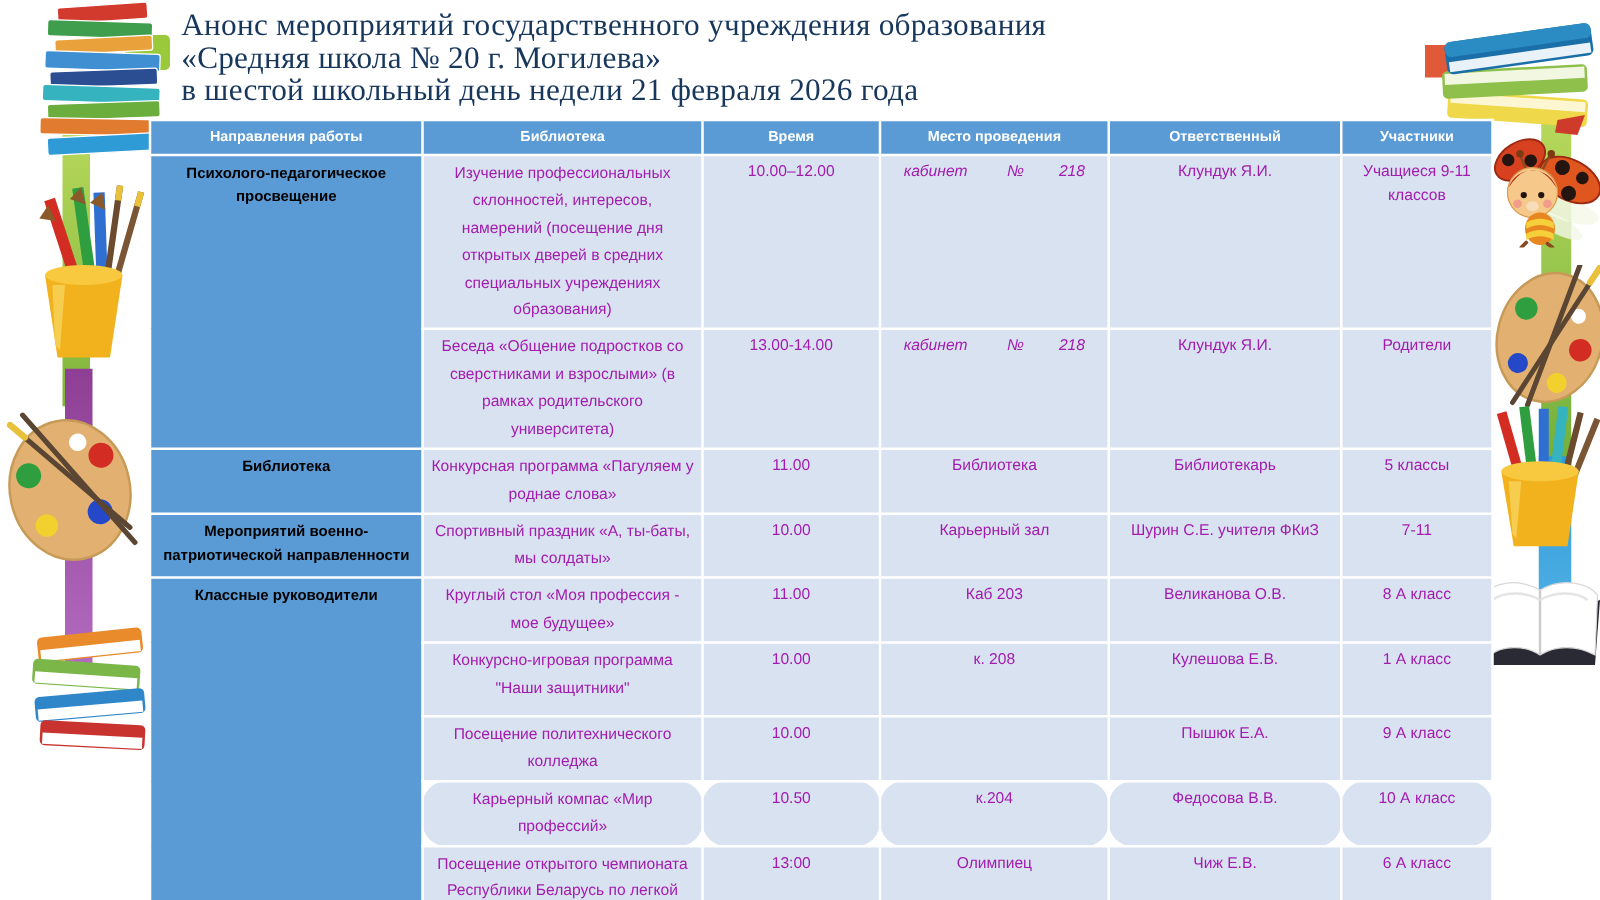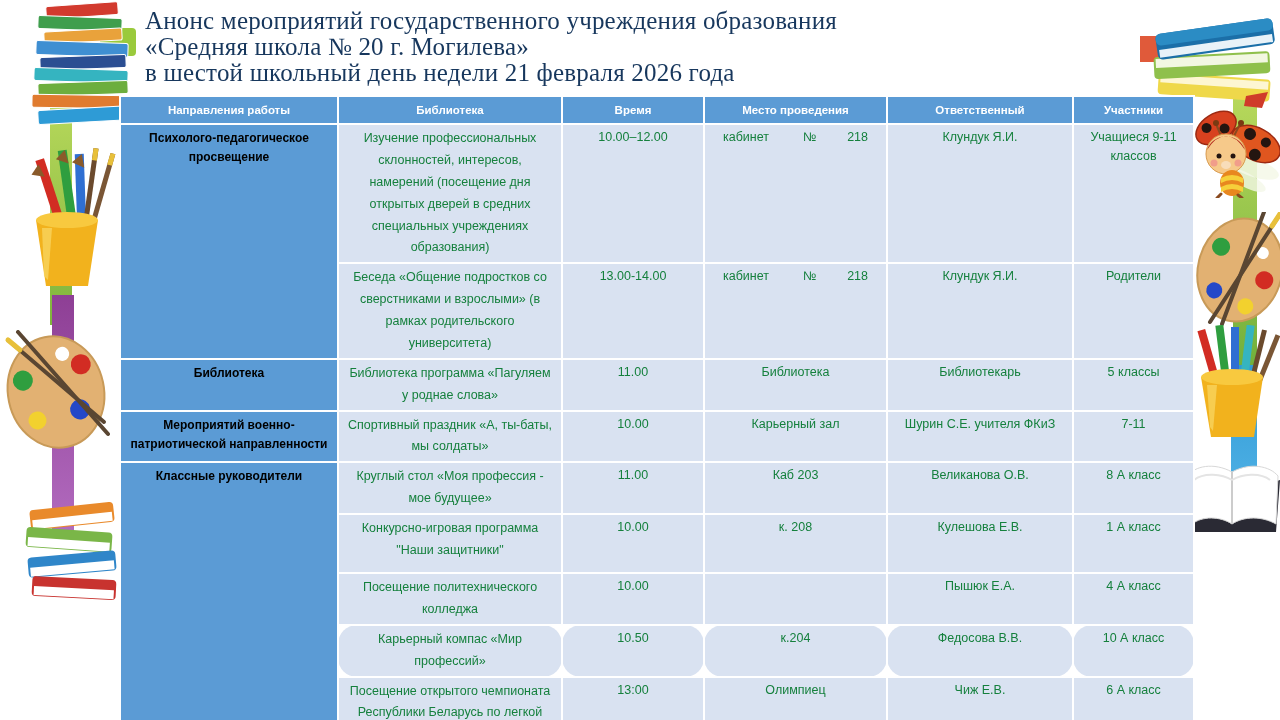--- a/index.html
+++ b/index.html
@@ -9,26 +9,26 @@
   
   .title{position:absolute;left:145px;top:8px;width:990px;text-align:left;z-index:4;
          font-family:"Liberation Serif",serif;font-weight:normal;color:#17375d;
          font-size:25px;line-height:26px;letter-spacing:0.2px;}
 
   
   table.sched{position:absolute;left:119px;top:95px;width:1074px;z-index:3;
               border-collapse:collapse;table-layout:fixed;}
   .sched th{background:#5b9bd5;color:#ffffff;font-size:11.5px;font-weight:bold;
             border:2px solid #ffffff;padding:3px 2px;height:20px;margin-left:48px;}
-  .sched td{background:#d9e2f1;border:2px solid #ffffff;font-size:12.5px;color:#15803d;
+  .sched td{background:#d9e2f1;border:2px solid #ffffff;font-size:12.5px;color:#a21caf;
             text-align:center;vertical-align:top;padding:3px 6px;line-height:1.55;}
   .sched td.dir{background:#5b9bd5;color:#000000;font-weight:bold;font-size:12px;
                 line-height:1.6;padding-top:4px;}
   .sched td.event{line-height:1.75;}
-  .sched td.jp{text-align:justify;text-align-last:justify;padding:3px 18px;}
+  .sched td.jp{text-align:justify;text-align-last:justify;padding:3px 18px;font-style:italic;}
   tr.r1  td{height:117px;} tr.r2 td{height:64px;} tr.r3 td{height:38px;}
   tr.r4  td{height:39px;}  tr.r5 td{height:38px;} tr.r6 td{height:51px;}
   tr.r7  td{height:31px;}  tr.r8 td{height:29px;border-radius:19px;} tr.r9 td{height:66px;}
 
   
   .dec{position:absolute;z-index:1;}
   .ribbon{position:absolute;z-index:1;}
   .rb-green-l {left:50px;  top:95px; width:22px;height:230px;background:linear-gradient(#b9d95c,#7fb43c);}
   .rb-purple-l{left:52px;  top:295px;width:22px;height:245px;background:linear-gradient(#8e3f95,#b36cc0);}
   .rb-green-r {left:1233px;top:88px; width:24px;height:290px;background:linear-gradient(#b9d95c,#6fae3a);}
@@ -246,21 +246,21 @@
       </tr>
       <tr class="r2">
         <td class="event" style="vertical-align:bottom">Беседа «Общение подростков со сверстниками и взрослыми» (в рамках родительского университета)</td>
         <td>13.00-14.00</td>
         <td class="jp">кабинет №218</td>
         <td>Клундук Я.И.</td>
         <td>Родители</td>
       </tr>
       <tr class="r3">
         <td class="dir">Библиотека</td>
-        <td class="event">Библиотека программа «Пагуляем у роднае слова»</td>
+        <td class="event">Конкурсная программа «Пагуляем у роднае слова»</td>
         <td>11.00</td>
         <td>Библиотека</td>
         <td>Библиотекарь</td>
         <td>5 классы</td>
       </tr>
       <tr class="r4">
         <td class="dir">Мероприятий  военно-патриотической направленности</td>
         <td class="event">Спортивный праздник «А, ты-баты, мы солдаты»</td>
         <td>10.00</td>
         <td>Карьерный зал</td>
@@ -280,21 +280,21 @@
         <td>10.00</td>
         <td>к. 208</td>
         <td>Кулешова Е.В.</td>
         <td>1 А класс</td>
       </tr>
       <tr class="r7">
         <td class="event">Посещение политехнического колледжа</td>
         <td>10.00</td>
         <td></td>
         <td>Пышюк Е.А.</td>
-        <td>4 А класс</td>
+        <td>9 А класс</td>
       </tr>
       <tr class="r8">
         <td class="event">Карьерный компас «Мир профессий»</td>
         <td>10.50</td>
         <td>к.204</td>
         <td>Федосова В.В.</td>
         <td>10 А класс</td>
       </tr>
       <tr class="r9">
         <td class="event">Посещение открытого чемпионата Республики Беларусь по легкой атлетике</td>

